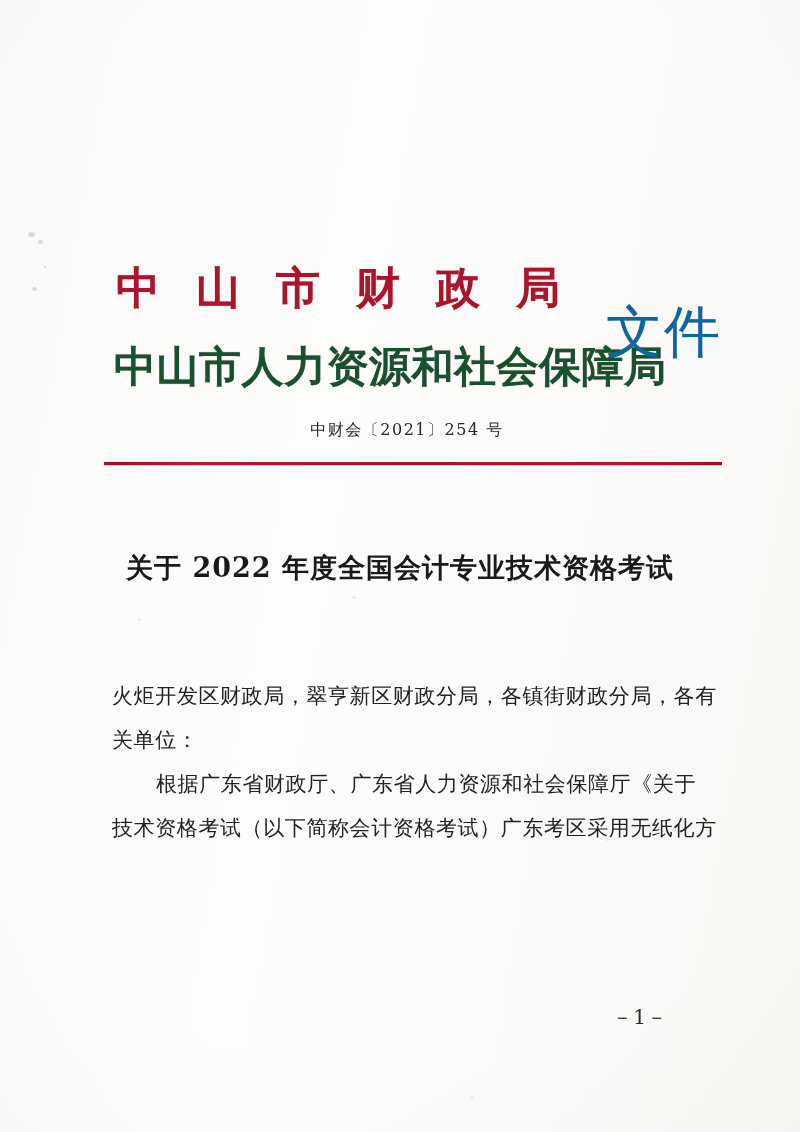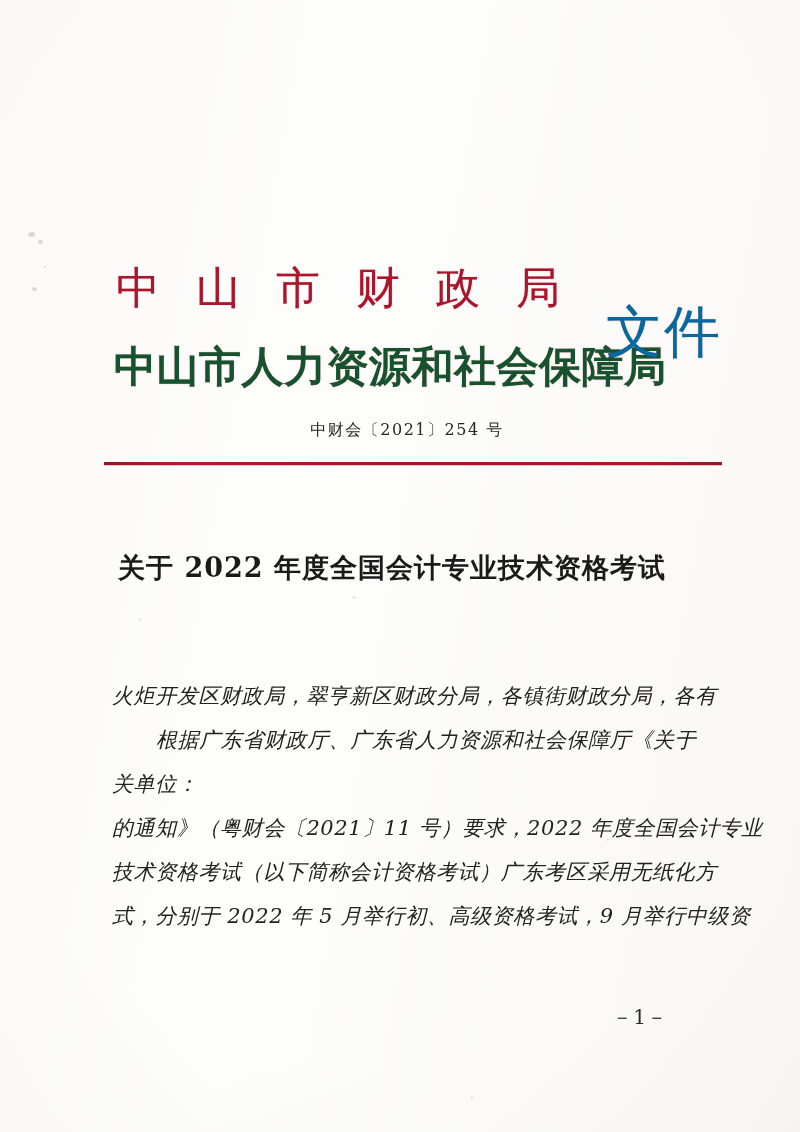--- a/index.html
+++ b/index.html
@@ -47,21 +47,21 @@
     width: 800px;
   }
 
   .org-line-1 {
     position: absolute;
     left: 116px;
     top: 266px;
     width: 520px;
     font-family: "DejaVu Serif", "Liberation Serif", serif;
     font-size: 44px;
-    font-weight: 400;
+    font-weight: 700;
     line-height: 1;
     letter-spacing: 36px;
     white-space: nowrap;
     color: #a9152b;
     text-shadow: 0 0 1px rgba(169,21,43,0.45);
   }
 
   .org-line-2 {
     position: absolute;
     left: 114px;
@@ -109,21 +109,21 @@
     top: 462px;
     width: 618px;
     height: 3px;
     background: linear-gradient(90deg, #9d1226 0%, #b21a2e 12%, #a71427 50%, #b01829 88%, #9d1226 100%);
     box-shadow: 0 1px 0 rgba(170,20,40,0.25);
   }
 
   
   .doc-title {
     position: absolute;
-    left: 92px;
+    left: 100px;
     top: 543px;
     width: 600px;
     text-align: center;
     font-size: 27px;
     font-weight: 700;
     line-height: 50px;
     letter-spacing: 1px;
     color: #1a1a1a;
   }
   .doc-title .tline {
@@ -134,21 +134,20 @@
   
   .body-block {
     position: absolute;
     left: 112px;
     top: 674px;
     width: 592px;
     font-size: 21px;
     line-height: 44px;
     letter-spacing: 0.6px;
     color: #222222;
-    font-style: italic;
   }
   .body-block .bline {
     display: block;
     white-space: nowrap;
     height: 44px;
   }
   .body-block .bline.indent {
     text-indent: 44px;
   }
 
@@ -193,22 +192,20 @@
 
     <div class="red-rule"></div>
   </div>
 
   <div class="doc-title">
     <span class="tline">关于 2022 年度全国会计专业技术资格考试</span>
   </div>
 
   <div class="body-block">
     <span class="bline">火炬开发区财政局，翠亨新区财政分局，各镇街财政分局，各有</span>
+    <span class="bline">关单位：</span>
     <span class="bline indent">根据广东省财政厅、广东省人力资源和社会保障厅《关于</span>
-    <span class="bline">关单位：</span>
-    <span class="bline">的通知》（粤财会〔2021〕11 号）要求，2022 年度全国会计专业</span>
     <span class="bline">技术资格考试（以下简称会计资格考试）广东考区采用无纸化方</span>
-    <span class="bline">式，分别于 2022 年 5 月举行初、高级资格考试，9 月举行中级资</span>
   </div>
 
   <div class="page-number">－1－</div>
 
 </div>
 
 </body></html>

